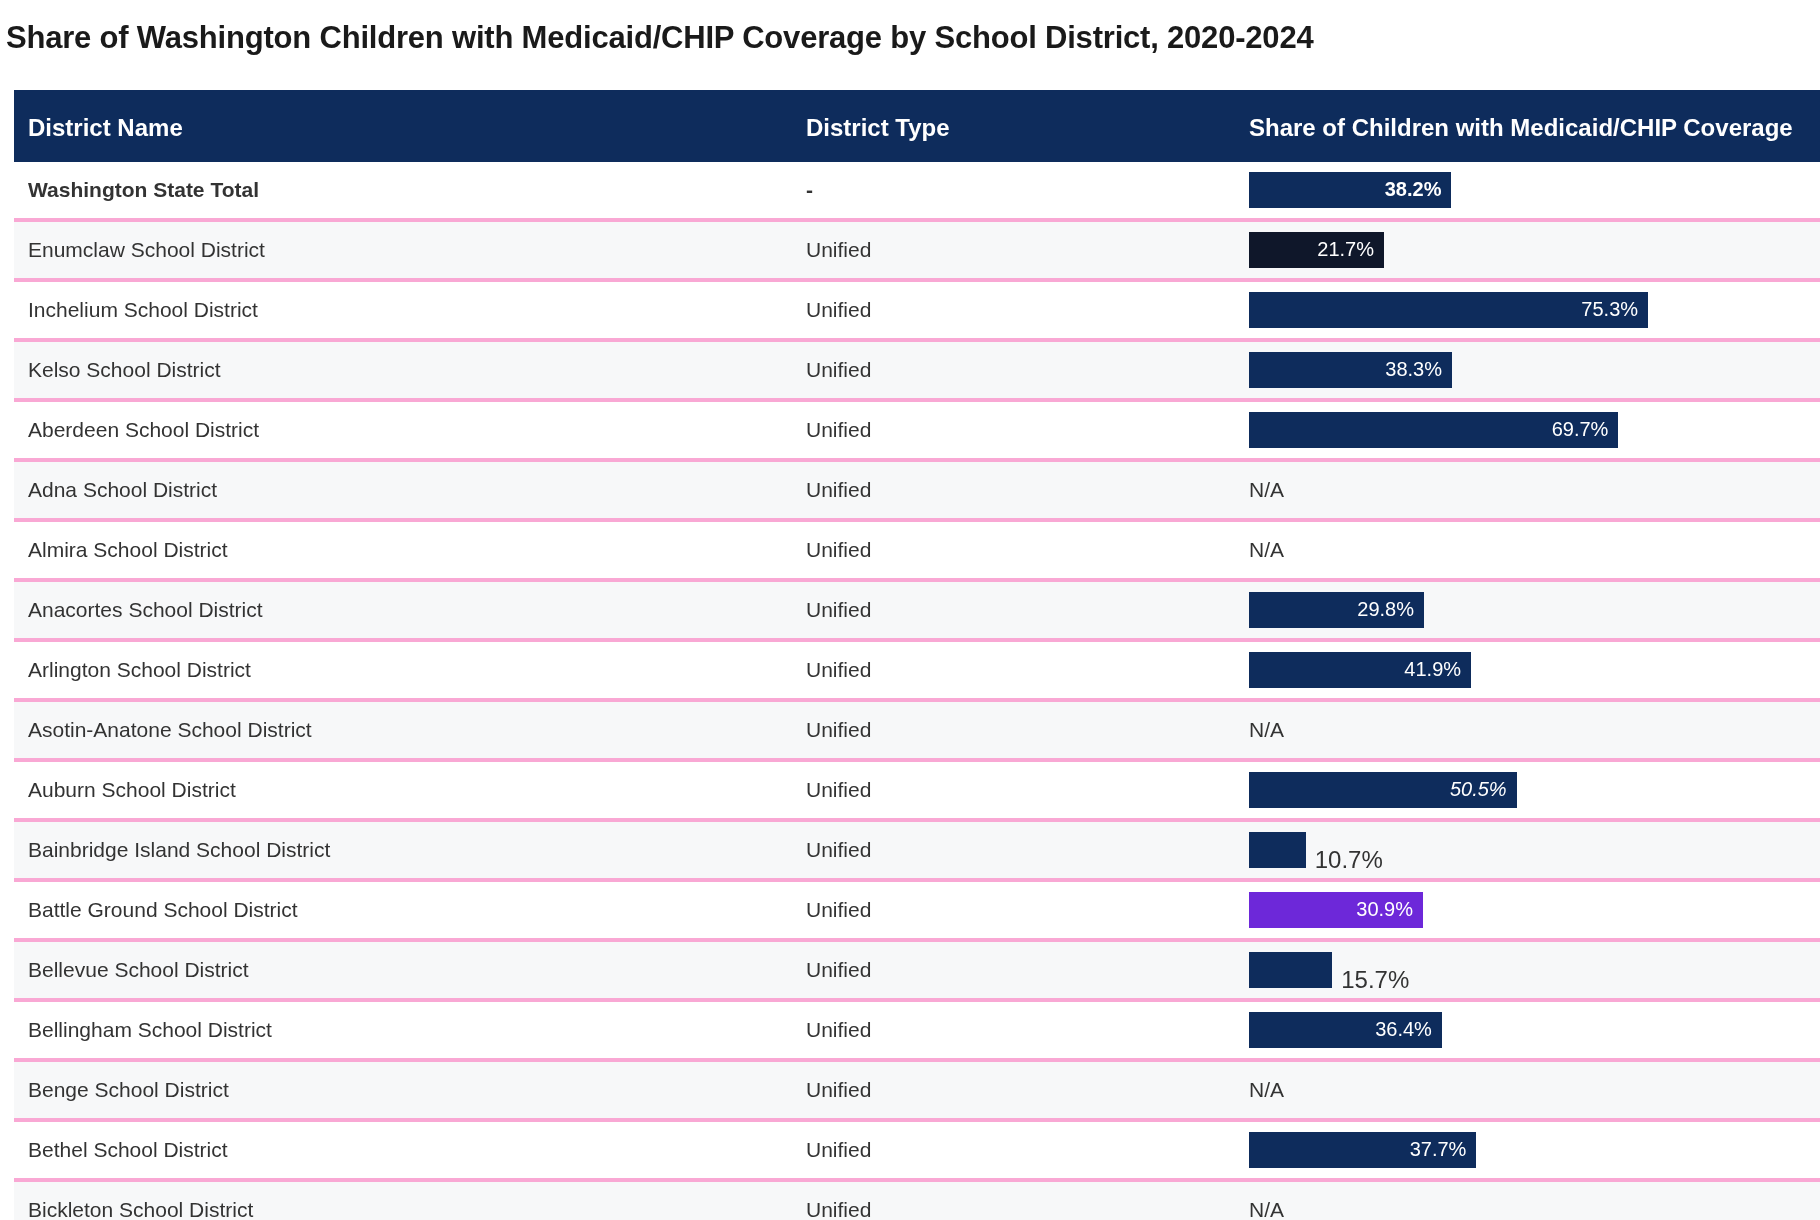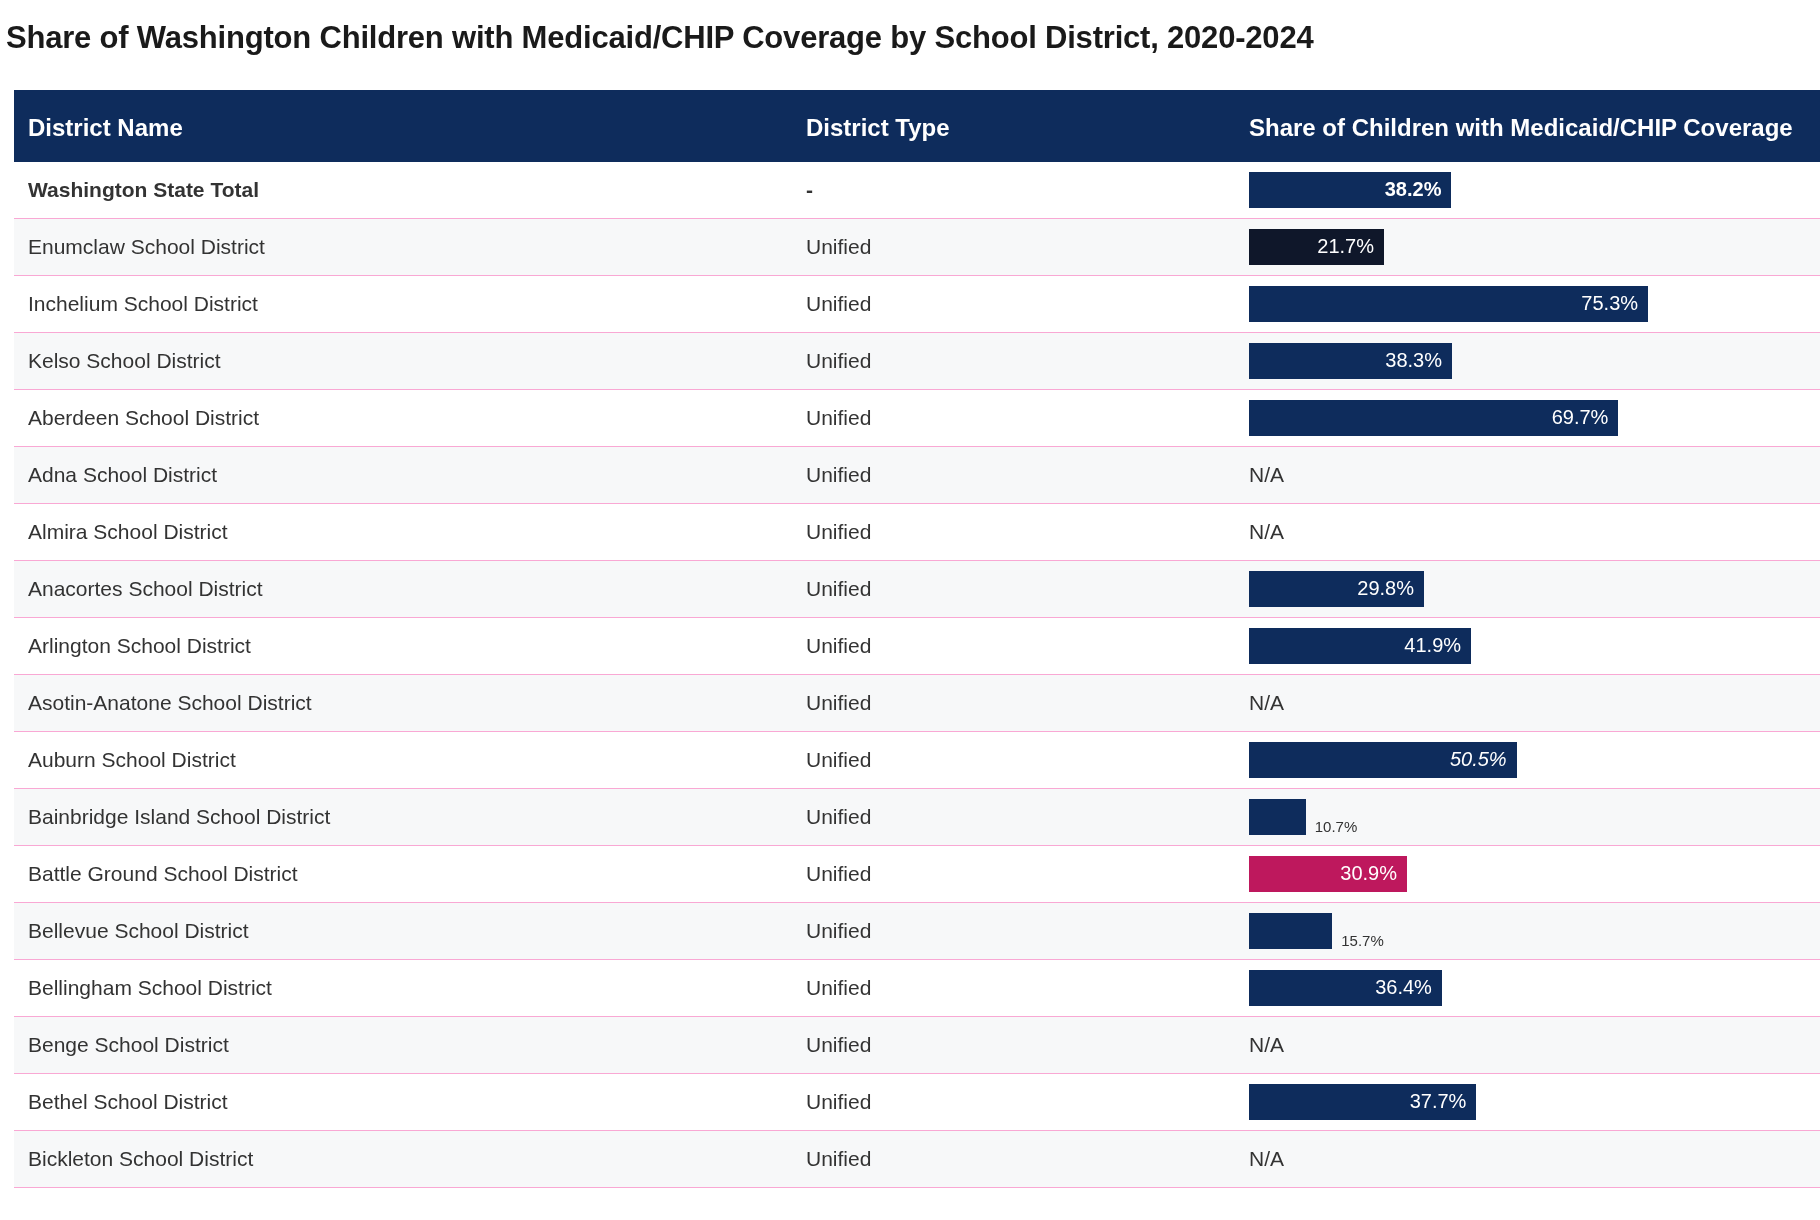--- a/index.html
+++ b/index.html
@@ -45,21 +45,21 @@
   }
   th.col-name { width: 750px; }
   th.col-type { width: 415px; }
   th.col-share { width: 625px; }
   table.data-table tbody td {
     font-size: 21px;
     color: #333333;
     padding: 0 14px;
     height: 56px;
     vertical-align: middle;
-    border-bottom: 1px solid #f9a8d4;
+    border-bottom: 4px solid #f9a8d4;
   }
   tbody tr:nth-child(odd) { background: #ffffff; }
   tbody tr:nth-child(even) { background: #f7f8f9; }
   tr.total-row td { font-weight: bold; color: #1a1a1a; }
   .bar-cell {
     padding-right: 0;
   }
   .bar-holder {
     position: relative;
     height: 36px;
@@ -76,21 +76,21 @@
     padding-right: 10px;
     min-width: 4px;
   }
   .bar-label-in {
     color: #ffffff;
     font-size: 20px;
     white-space: nowrap;
   }
   .bar-label-out {
     color: #333333;
-    font-size: 15px;
+    font-size: 24px;
     white-space: nowrap;
     margin-left: 9px;
     margin-top: 20px;
   }
   .na-text {
     font-size: 21px;
     color: #333333;
   }
 </style>
 </head>
@@ -233,21 +233,21 @@
                 <div class="bar" style="width: 56.71px; background: rgb(14, 44, 92);"></div>
                 <span class="bar-label-out">10.7%</span>
               </div>
             </td>
           </tr>
           <tr>
             <td>Battle Ground School District</td>
             <td>Unified</td>
             <td class="bar-cell">
               <div class="bar-holder">
-                <div class="bar" style="width: 158px; background: #be185d;">
+                <div class="bar" style="width: 174px; background: #6d28d9;">
                   <span class="bar-label-in">30.9%</span>
                 </div>
               </div>
             </td>
           </tr>
           <tr>
             <td>Bellevue School District</td>
             <td>Unified</td>
             <td class="bar-cell">
               <div class="bar-holder">

